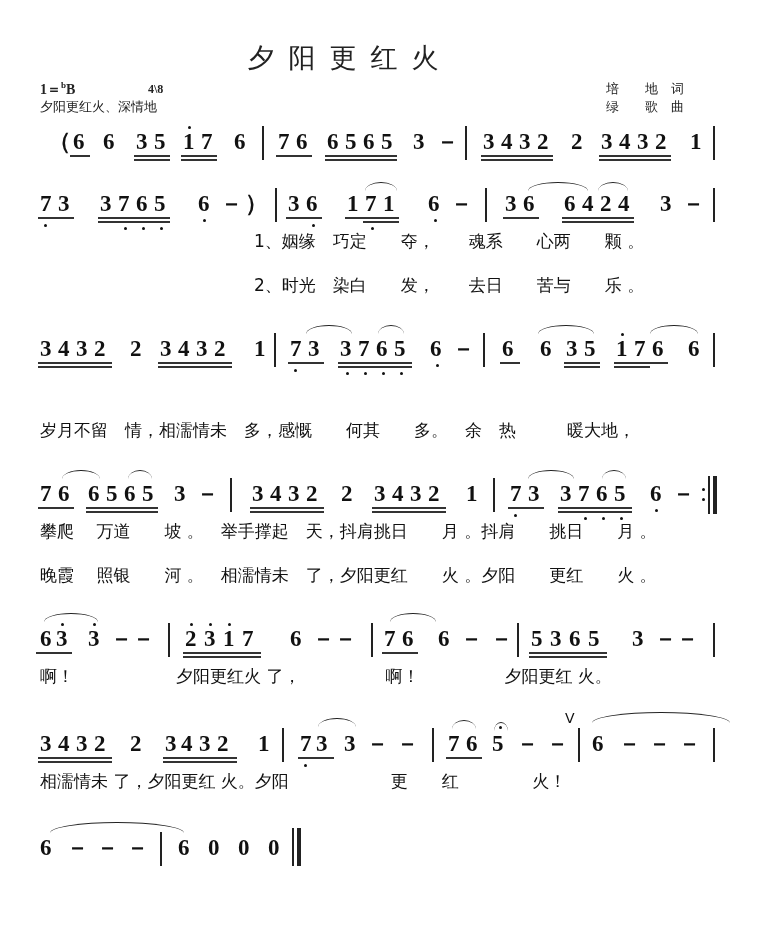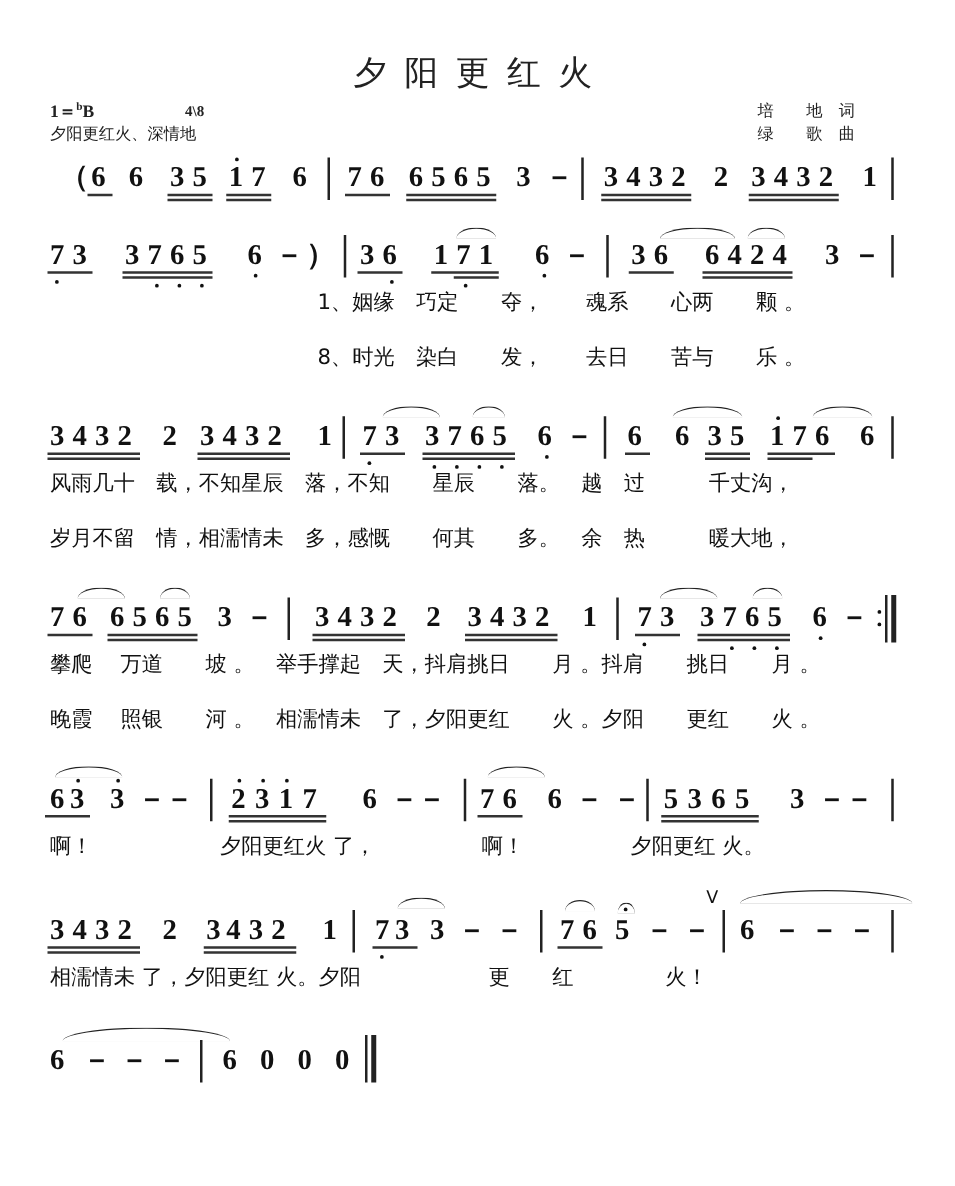--- a/index.html
+++ b/index.html
@@ -1,19 +1,19 @@
 <!DOCTYPE html>
 <html><head>
 <meta charset="utf-8">
 <style>
   html, body { margin:0; padding:0; background:#ffffff; }
   body { width:764px; height:949px; position:relative; overflow:hidden;
          font-family:"DejaVu Serif","Liberation Serif",serif; color:#111; }
   .title { position:absolute; top:40px; left:0; width:700px; text-align:center;
-           font-size:27px; letter-spacing:14px; color:#222; font-family:"DejaVu Sans","Liberation Sans",sans-serif;padding-left:35px; }
+           font-size:27px; letter-spacing:14px; color:#222; font-family:"DejaVu Sans","Liberation Sans",sans-serif; }
   .meta { position:absolute; font-size:12px; color:#222; font-family:"DejaVu Sans","Liberation Sans",sans-serif; }
   .key { font-family:"Liberation Serif",serif; font-weight:bold; font-size:14px; }
   .key sup { font-size:9px; }
   .row { position:absolute; left:0; width:764px; height:60px; }
   .n { position:absolute; font-family:"Liberation Serif","DejaVu Serif",serif; font-weight:bold;
        font-size:23px; line-height:23px; white-space:pre; }
   .bar { position:absolute; width:1.5px; background:#222; height:34px; }
   .ul { position:absolute; height:2px; background:#333; }
   .dot { position:absolute; width:3px; height:3px; border-radius:50%; background:#111; }
   .slur { position:absolute; border-top:1.5px solid #222; border-radius:50% 50% 0 0 / 100% 100% 0 0; height:8px; }
@@ -119,21 +119,21 @@
     <span class="n" style="left: 450px; top: 0px;">－</span>
     <span class="n" style="left: 505px; top: 0px;">3</span>
     <span class="n" style="left: 523px; top: 0px;">6</span>
     <span class="n" style="left: 564px; top: 0px;">6</span>
     <span class="n" style="left: 582px; top: 0px;">4</span>
     <span class="n" style="left: 600px; top: 0px;">2</span>
     <span class="n" style="left: 618px; top: 0px;">4</span>
     <span class="n" style="left: 660px; top: 0px;">3</span>
     <span class="n" style="left: 682px; top: 0px;">－</span>
     <span class="lyr" style="left: 254px; top: 38px;">1、姻缘　巧定　　夺，　　魂系　　心两　　颗 。</span>
-    <span class="lyr" style="left: 254px; top: 82px;">8、时光　染白　　发，　　去日　　苦与　　乐 。</span>
+    <span class="lyr" style="left: 254px; top: 82px;">2、时光　染白　　发，　　去日　　苦与　　乐 。</span>
   </div>
 
 <div class="row" style="top:337px;">
   <div class="bar" style="left:274px;top:-4px;"></div>
   <div class="bar" style="left:483px;top:-4px;"></div>
   <div class="bar" style="left:713px;top:-4px;"></div>
   <div class="ul" style="left:38px;top:25px;width:74px;"></div>
     <div class="ul" style="left:38px;top:29px;width:74px;"></div>
   <div class="ul" style="left:158px;top:25px;width:74px;"></div>
     <div class="ul" style="left:158px;top:29px;width:74px;"></div>
@@ -175,21 +175,20 @@
     <span class="n" style="left: 430px; top: 0px;">6</span>
     <span class="n" style="left: 452px; top: 0px;">－</span>
     <span class="n" style="left: 502px; top: 0px;">6</span>
     <span class="n" style="left: 540px; top: 0px;">6</span>
     <span class="n" style="left: 566px; top: 0px;">3</span>
     <span class="n" style="left: 584px; top: 0px;">5</span>
     <span class="n" style="left: 616px; top: 0px;">1</span>
     <span class="n" style="left: 634px; top: 0px;">7</span>
     <span class="n" style="left: 652px; top: 0px;">6</span>
     <span class="n" style="left: 688px; top: 0px;">6</span>
-    <span class="lyr" style="left: 40px; top: 38px;">风雨几十　载，不知星辰　落，不知　　星辰　　落。　越　过　　　千丈沟，</span>
     <span class="lyr" style="left: 40px; top: 82px;">岁月不留　情，相濡情未　多，感慨　　何其　　多。　余　热　　　暖大地，</span>
   </div>
 
 <div class="row" style="top:482px;">
   <div class="bar" style="left:230px;top:-4px;"></div>
   <div class="bar" style="left:493px;top:-4px;"></div>
   <div class="bar" style="left:708px;top:-6px;width:2px;height:38px;"></div>
   <div class="bar" style="left:713px;top:-6px;width:4px;height:38px;"></div>
   <div class="dot" style="left:702px;top:6px;"></div>
   <div class="dot" style="left:702px;top:16px;"></div>

